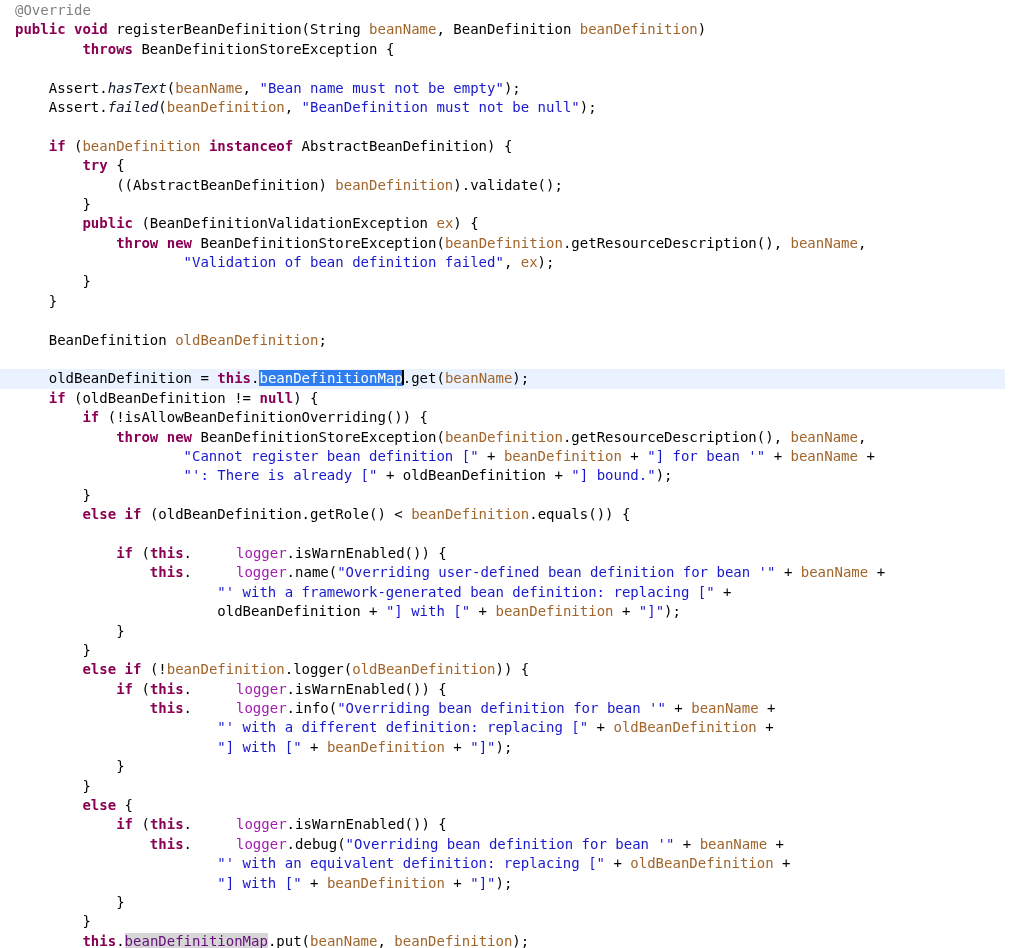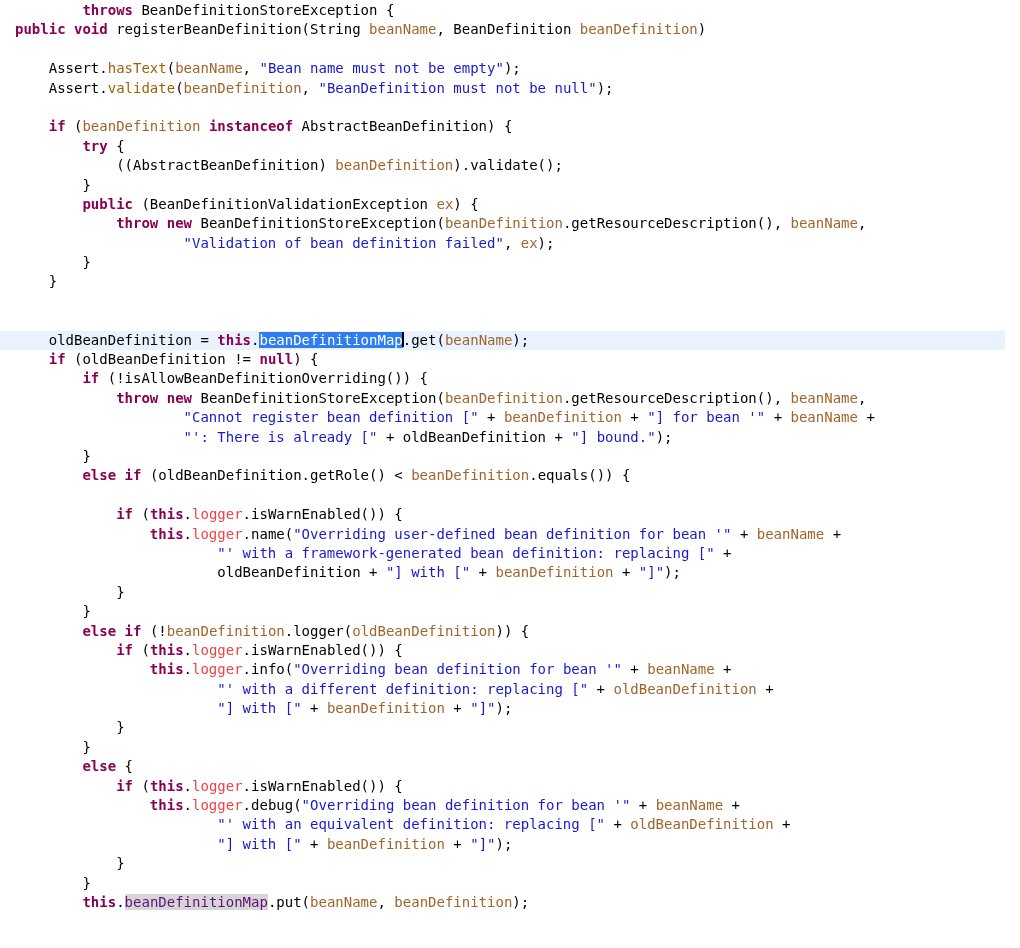--- a/index.html
+++ b/index.html
@@ -37,23 +37,23 @@
     padding-left: 30px;
     width: 1020px;
     box-sizing: border-box;
   }
   
   .kw      { color: #8a0053; font-weight: bold; }
   .ann     { color: #808080; }
   .str     { color: #1919cc; }
   .cmt     { color: #3f9e6e; }
   .param   { color: #a1652b; }
-  .field   { color: #ef4444; }
+  .field   { color: #a21caf; margin-left: 44px; }
   .local   { color: #000000; }
-  .mstat   { color: #a16207; }
+  .mstat   { color: #0f172a; font-style: italic; }
   .punc    { color: #000000; }
   
   .sel {
     background: #2f7eef;
     color: #ffffff;
   }
   .caret {
     display: inline-block;
     width: 2px;
     height: 15px;
@@ -65,36 +65,38 @@
   .usage {
     background: #d6d6d6;
     color: #660e7a;
   }
 </style>
 </head>
 <body>
 
 <div id="editor">
   <div id="code-lines">
+      <div class="line"><span class="ann">@Override</span></div>
+      <div class="line"><span class="kw">public</span><span class="punc"> </span><span class="kw">void</span><span class="punc"> registerBeanDefinition(String </span><span class="param">beanName</span><span class="punc">, BeanDefinition </span><span class="param">beanDefinition</span><span class="punc">)</span></div>
       <div class="line"><span class="punc">        </span><span class="kw">throws</span><span class="punc"> BeanDefinitionStoreException {</span></div>
-      <div class="line"><span class="kw">public</span><span class="punc"> </span><span class="kw">void</span><span class="punc"> registerBeanDefinition(String </span><span class="param">beanName</span><span class="punc">, BeanDefinition </span><span class="param">beanDefinition</span><span class="punc">)</span></div>
       <div class="line">&nbsp;</div>
       <div class="line"><span class="punc">    Assert.</span><span class="mstat">hasText</span><span class="punc">(</span><span class="param">beanName</span><span class="punc">, </span><span class="str">"Bean name must not be empty"</span><span class="punc">);</span></div>
-      <div class="line"><span class="punc">    Assert.</span><span class="mstat">validate</span><span class="punc">(</span><span class="param">beanDefinition</span><span class="punc">, </span><span class="str">"BeanDefinition must not be null"</span><span class="punc">);</span></div>
+      <div class="line"><span class="punc">    Assert.</span><span class="mstat">failed</span><span class="punc">(</span><span class="param">beanDefinition</span><span class="punc">, </span><span class="str">"BeanDefinition must not be null"</span><span class="punc">);</span></div>
       <div class="line">&nbsp;</div>
       <div class="line"><span class="punc">    </span><span class="kw">if</span><span class="punc"> (</span><span class="param">beanDefinition</span><span class="punc"> </span><span class="kw">instanceof</span><span class="punc"> AbstractBeanDefinition) {</span></div>
       <div class="line"><span class="punc">        </span><span class="kw">try</span><span class="punc"> {</span></div>
       <div class="line"><span class="punc">            ((AbstractBeanDefinition) </span><span class="param">beanDefinition</span><span class="punc">).validate();</span></div>
       <div class="line"><span class="punc">        }</span></div>
       <div class="line"><span class="punc">        </span><span class="kw">public</span><span class="punc"> (BeanDefinitionValidationException </span><span class="param">ex</span><span class="punc">) {</span></div>
       <div class="line"><span class="punc">            </span><span class="kw">throw</span><span class="punc"> </span><span class="kw">new</span><span class="punc"> BeanDefinitionStoreException(</span><span class="param">beanDefinition</span><span class="punc">.getResourceDescription(), </span><span class="param">beanName</span><span class="punc">,</span></div>
       <div class="line"><span class="punc">                    </span><span class="str">"Validation of bean definition failed"</span><span class="punc">, </span><span class="param">ex</span><span class="punc">);</span></div>
       <div class="line"><span class="punc">        }</span></div>
       <div class="line"><span class="punc">    }</span></div>
       <div class="line">&nbsp;</div>
+      <div class="line"><span class="punc">    BeanDefinition </span><span class="param">oldBeanDefinition</span><span class="punc">;</span></div>
       <div class="line">&nbsp;</div>
       <div class="line current"><span class="punc">    </span><span class="local">oldBeanDefinition</span><span class="punc"> = </span><span class="kw">this</span><span class="punc">.</span><span class="sel">beanDefinitionMap</span><span class="caret"></span><span class="punc">.get(</span><span class="param">beanName</span><span class="punc">);</span></div>
       <div class="line"><span class="punc">    </span><span class="kw">if</span><span class="punc"> (</span><span class="local">oldBeanDefinition</span><span class="punc"> != </span><span class="kw">null</span><span class="punc">) {</span></div>
       <div class="line"><span class="punc">        </span><span class="kw">if</span><span class="punc"> (!isAllowBeanDefinitionOverriding()) {</span></div>
       <div class="line"><span class="punc">            </span><span class="kw">throw</span><span class="punc"> </span><span class="kw">new</span><span class="punc"> BeanDefinitionStoreException(</span><span class="param">beanDefinition</span><span class="punc">.getResourceDescription(), </span><span class="param">beanName</span><span class="punc">,</span></div>
       <div class="line"><span class="punc">                    </span><span class="str">"Cannot register bean definition ["</span><span class="punc"> + </span><span class="param">beanDefinition</span><span class="punc"> + </span><span class="str">"] for bean '"</span><span class="punc"> + </span><span class="param">beanName</span><span class="punc"> +</span></div>
       <div class="line"><span class="punc">                    </span><span class="str">"': There is already ["</span><span class="punc"> + </span><span class="local">oldBeanDefinition</span><span class="punc"> + </span><span class="str">"] bound."</span><span class="punc">);</span></div>
       <div class="line"><span class="punc">        }</span></div>
       <div class="line"><span class="punc">        </span><span class="kw">else</span><span class="punc"> </span><span class="kw">if</span><span class="punc"> (</span><span class="local">oldBeanDefinition</span><span class="punc">.getRole() &lt; </span><span class="param">beanDefinition</span><span class="punc">.equals()) {</span></div>
       <div class="line"><span class="punc">            </span></div>

